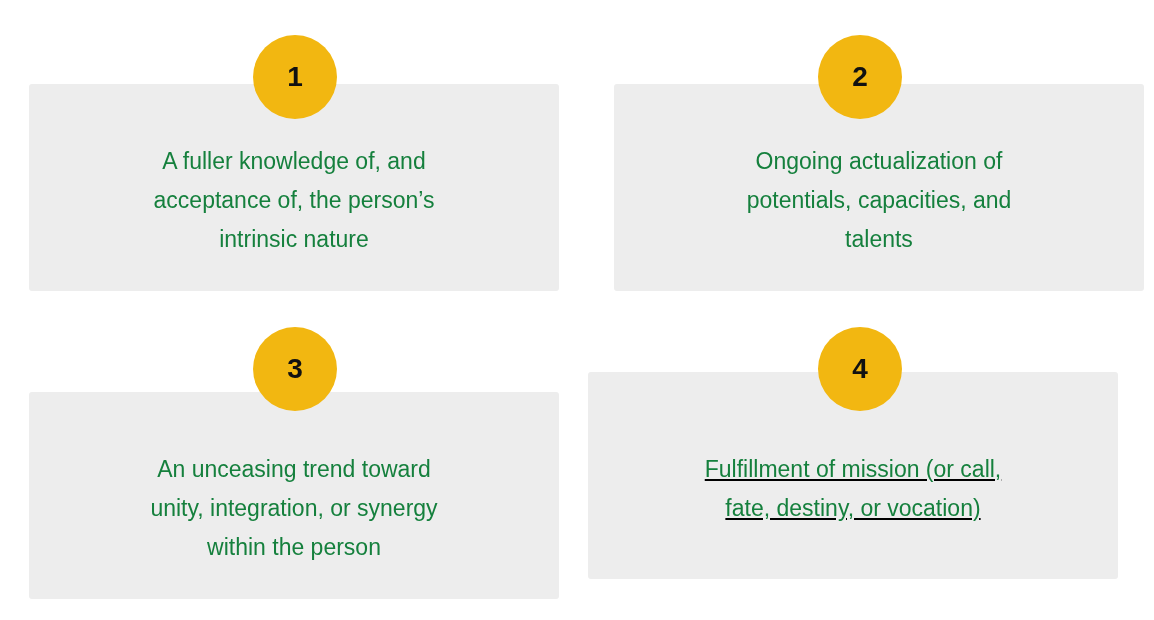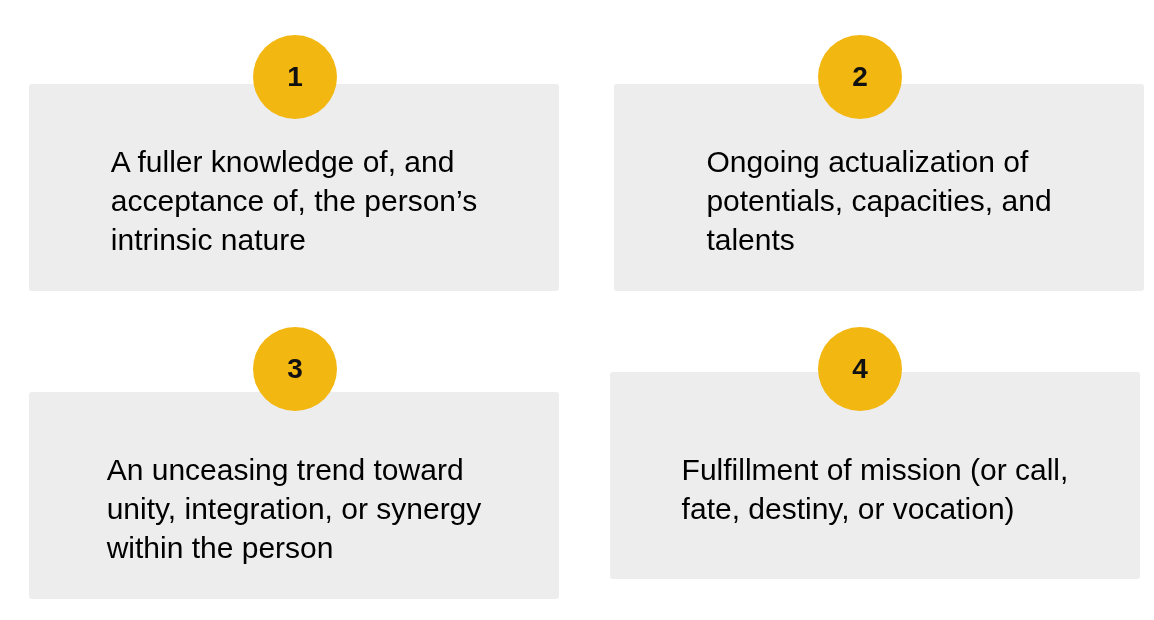--- a/index.html
+++ b/index.html
@@ -8,22 +8,22 @@
       position: relative; overflow: hidden;
       font-family: "Liberation Sans", sans-serif;
     }
     .card {
       position: absolute; width: 530px; height: 207px;
       background: #ededed; border-radius: 3px;
       display: flex; align-items: center; justify-content: center;
       box-sizing: border-box; padding: 26px 40px 0 40px;
     }
     .card .text {
-      font-size: 30px; line-height: 39px; color: #000000;
-      text-align: left; white-space: pre-line;
+      font-size: 23px; line-height: 39px; color: #15803d;
+      text-align: center; white-space: pre-line;
     }
     .badge {
       position: absolute; width: 84px; height: 84px; border-radius: 50%;
       background: #f2b711; color: #111111;
       display: flex; align-items: center; justify-content: center;
       font-size: 28px; font-weight: bold;
     }
   </style>
 </head>
 <body>
@@ -48,19 +48,19 @@
 
 <div class="card" style="left:29px; top:392px;">
   <div class="text">An unceasing trend toward
 unity, integration, or synergy
 within the person</div>
 </div>
 <div class="badge" style="left:253px; top:327px;">
   <span>3</span>
 </div>
 
-<div class="card" style="left:610px; top:372px;">
+<div class="card" style="left:588px; top:372px;text-decoration:underline;">
   <div class="text">Fulfillment of mission (or call,
 fate, destiny, or vocation)</div>
 </div>
 <div class="badge" style="left:818px; top:327px;">
   <span>4</span>
 </div>
 
 </body></html>

